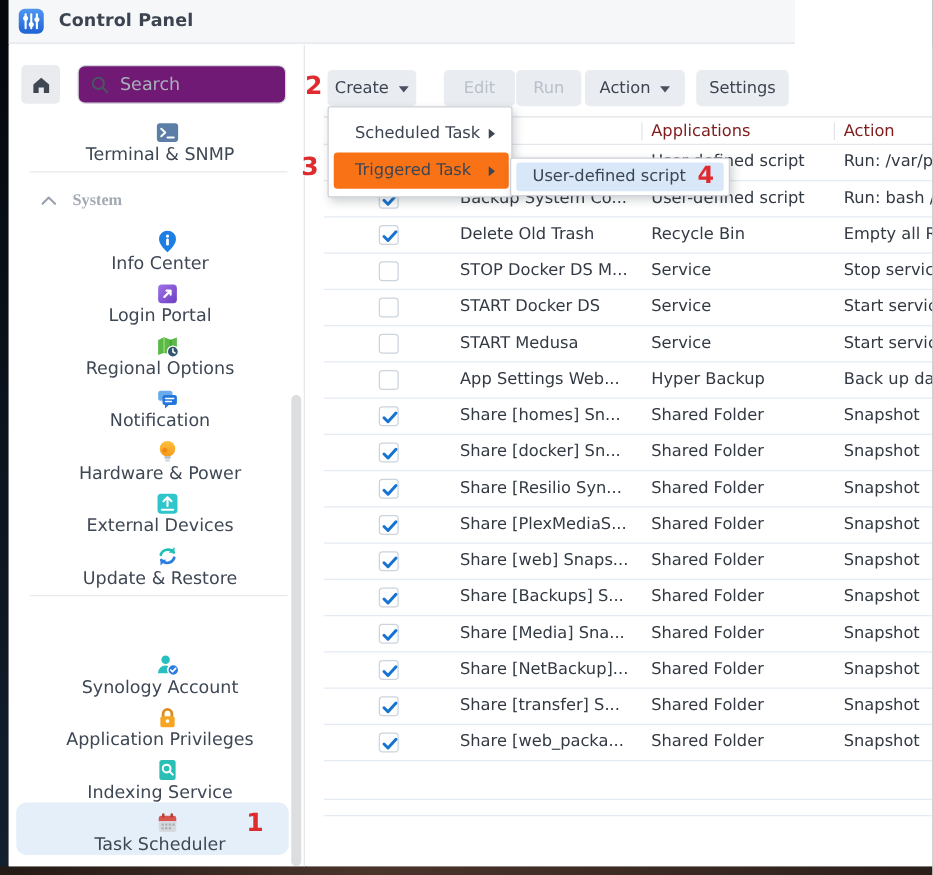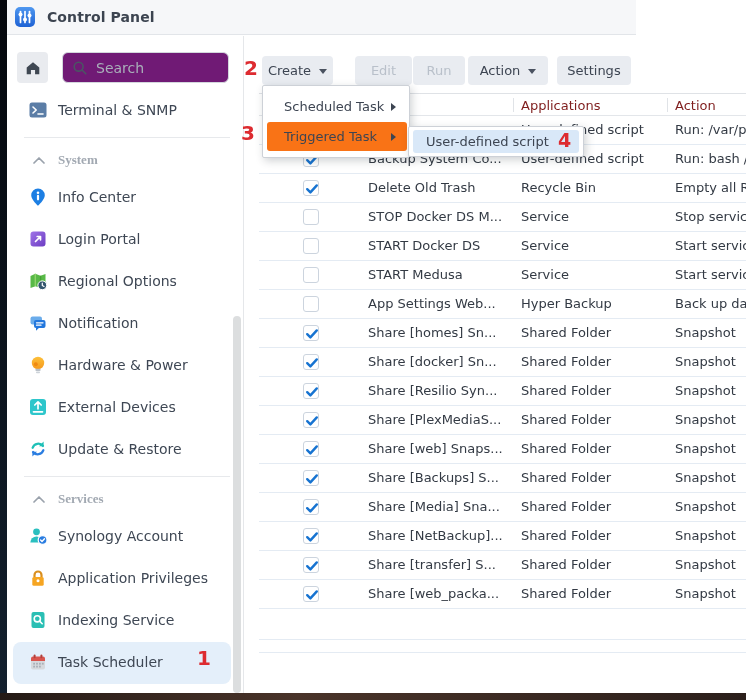--- a/index.html
+++ b/index.html
@@ -17,21 +17,21 @@
   
   .titlebar{position:absolute;left:0;top:0;width:629px;height:35px;background:#f6f7f9;border-bottom:1px solid #e2e5e9;display:flex;align-items:center;padding-left:7px;}
   .app-icon{width:22px;height:22px;margin-right:11px;flex:0 0 auto;}
   .title{font-size:14px;font-weight:bold;color:#3c4450;letter-spacing:.1px;}
 
   
   .sidebar{position:absolute;left:0;top:36px;width:237px;height:657px;background:#fff;border-right:1px solid #e5e7ea;}
   .home-btn{position:absolute;left:10px;top:16px;width:31px;height:31px;background:#e9ebef;border-radius:4px;display:flex;align-items:center;justify-content:center;}
   .search-box{position:absolute;left:55px;top:16px;width:167px;height:31px;border:1px solid #d3d7dd;border-radius:6px;background:#701a75;display:flex;align-items:center;padding-left:9px;gap:8px;}
   .search-ph{font-size:14px;color:#a9b0ba;}
-  .side-row{position:absolute;left:0;width:232px;height:28px;display:flex;align-items:center;}
+  .side-row{position:absolute;left:0;width:232px;height:28px;display:flex;align-items:center;flex-direction:column;}
   .side-row .ic{width:20px;height:20px;margin-left:21px;flex:0 0 auto;}
   .side-row .lbl{margin-left:10px;font-size:14px;color:#3e4754;white-space:nowrap;}
   .section-row{position:absolute;left:0;width:232px;height:22px;display:flex;align-items:center;font-family:Liberation Serif, serif;}
   .section-row .chev{margin-left:26px;}
   .section-row .lbl{margin-left:13px;font-size:13px;font-weight:bold;color:#a2a9b2;}
   .divider{position:absolute;left:17px;width:206px;height:1px;background:#e7e9ec;}
   .selected-bg{position:absolute;left:6px;top:606px;width:218px;height:42px;background:#e4effa;border-radius:8px;}
   .side-scrollbar{position:absolute;left:226px;top:280px;width:8px;height:377px;background:#dcdedf;border-radius:4px;}
 
   
@@ -208,26 +208,20 @@
             <path d="M15 7A6 6 0 0 0 4.6 8.8" stroke="#1fc0b7" stroke-width="2.2" fill="none" stroke-linecap="round"></path>
             <path d="M15.6 2.6v4.6h-4.6z" fill="#1fc0b7"></path>
             <path d="M5 13a6 6 0 0 0 10.4-1.8" stroke="#2a7de1" stroke-width="2.2" fill="none" stroke-linecap="round"></path>
             <path d="M4.4 17.4v-4.6h4.6z" fill="#2a7de1"></path>
           </svg>
         <span class="lbl">Update &amp; Restore</span>
       </div>
 
       <div class="divider" style="top:440px"></div>
 
-      <div class="section-row" style="top:452px">
-        <svg class="chev" width="12" height="7" viewBox="0 0 12 7">
-            <polyline points="1,6 6,1 11,6" stroke="#9aa2ac" stroke-width="1.7" fill="none" stroke-linecap="round" stroke-linejoin="round"></polyline>
-          </svg>
-        <span class="lbl">Services</span>
-      </div>
 
       <div class="side-row" style="top:486px">
         <svg class="ic" viewBox="0 0 20 20">
             <circle cx="8.5" cy="5.8" r="3.4" fill="#2abfbf"></circle>
             <path d="M2.3 16.6a6.2 6.2 0 0 1 12.4 0z" fill="#2abfbf"></path>
             <circle cx="14.6" cy="14" r="4.4" fill="#2a7de1" stroke="#fff" stroke-width="1.2"></circle>
             <path d="M12.6 14l1.4 1.4 2.5-2.7" stroke="#fff" stroke-width="1.4" fill="none" stroke-linecap="round" stroke-linejoin="round"></path>
           </svg>
         <span class="lbl">Synology Account</span>
       </div>

